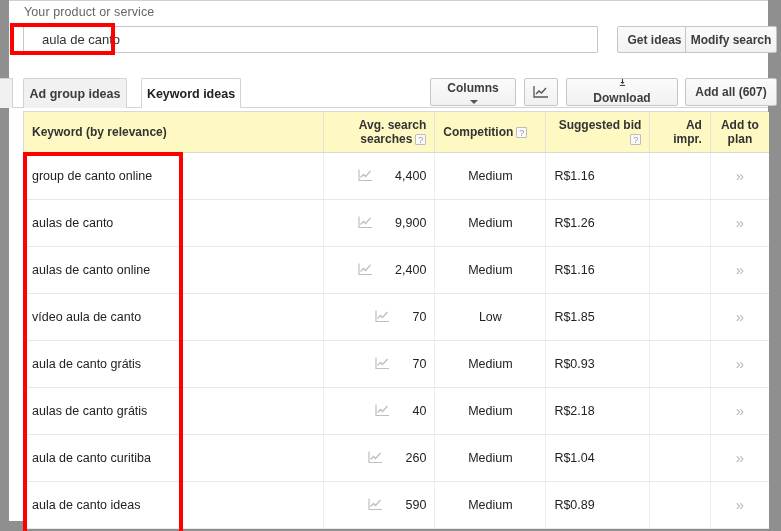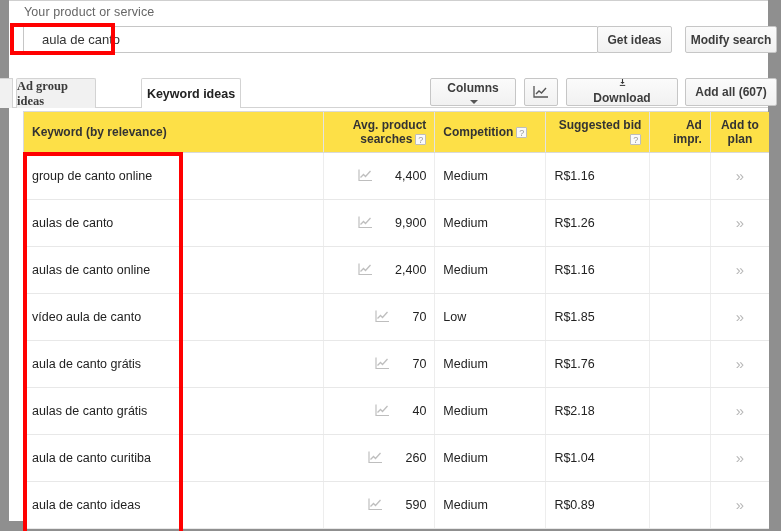--- a/index.html
+++ b/index.html
@@ -83,21 +83,21 @@
     font-family: "Liberation Sans", sans-serif;
     font-size: 12px;
     font-weight: bold;
     color: #3c3c3c;
     cursor: pointer;
     white-space: nowrap;
     user-select: none;
   }
   .btn-getideas {
     position: absolute;
-    left: 588px; top: 25px;
+    left: 608px; top: 25px;
     width: 75px;
   }
   .btn-modify {
     position: absolute;
     left: 676px; top: 25px;
     width: 92px;
   }
 
   
   .tabstrip {
@@ -135,21 +135,21 @@
     z-index: 3;
   }
   .tab-stub {
     position: absolute;
     left: -10px; top: 12px;
     width: 14px; height: 30px;
     border: 1px solid #d3d3d3;
     border-bottom: none;
     background: #f1f1f1;
   }
-  .tab-adgroup { left: 7px; width: 80px; font-family: Liberation Serif, serif; }
+  .tab-adgroup { left: 14px; width: 104px; }
   .tab-keyword { left: 132px; width: 100px; }
   .tab-active-cover {
     position: absolute;
     left: 133px; top: 41px;
     width: 98px; height: 2px;
     background: #ffffff;
     z-index: 4;
   }
 
   
@@ -192,21 +192,21 @@
     border: 1px solid #d9d9d9;
     border-bottom: none;
     background: #ffffff;
   }
   table.kw {
     border-collapse: collapse;
     width: 745px;
     table-layout: fixed;
   }
   table.kw thead th {
-    background: #fde047;
+    background: #fef9c3;
     border-right: 1px solid #e3e3e3;
     border-bottom: 1px solid #d9d9d9;
     font-size: 12px;
     font-weight: bold;
     color: #333333;
     height: 40px;
     padding: 0 8px;
     vertical-align: middle;
   }
   table.kw thead th:last-child { border-right: none; }
@@ -217,21 +217,21 @@
     font-size: 12.5px;
     color: #222222;
     padding: 0 8px;
     vertical-align: middle;
     background: #ffffff;
   }
   table.kw tbody td:last-child { border-right: none; }
 
   .col-kw      { width: 297px; text-align: left; }
   .col-avg     { width: 110px; text-align: right; }
-  .col-comp    { width: 110px; text-align: left; }
+  .col-comp    { width: 110px; text-align: center; }
   .col-bid     { width: 103px; text-align: left; }
   .col-impr    { width: 60px;  text-align: right; }
   .col-plan    { width: 58px;  text-align: center; }
 
   th.col-kw    { text-align: left; }
   th.col-avg   { text-align: right; }
   th.col-comp  { text-align: left; }
   th.col-bid   { text-align: right; }
   th.col-impr  { text-align: right; }
   th.col-plan  { text-align: center; }
@@ -330,21 +330,21 @@
 
   <div class="table-wrap">
     <table class="kw">
       <thead>
         <tr>
           <th class="col-kw">
             <span>Keyword (by relevance)</span>
           </th>
           <th class="col-avg">
             <div class="hdr-stack">
-              <div>Avg. product</div>
+              <div>Avg. search</div>
               <div>
                 <span>searches</span><span class="help">?</span>
               </div>
             </div>
           </th>
           <th class="col-comp">
             <span>Competition</span><span class="help">?</span>
           </th>
           <th class="col-bid">
             <div class="hdr-stack">
@@ -435,21 +435,21 @@
           <td class="col-avg">
             <div class="avg-cell">
               <svg class="trend-icon" width="15" height="13" viewBox="0 0 15 13">
                 <path d="M1 0.5 L1 11.5 L14 11.5" fill="none" stroke="#8a8a8a" stroke-width="1.2"></path>
                 <path d="M2.5 8.5 L5.5 5.5 L7.5 7.5 L12.5 2" fill="none" stroke="#8a8a8a" stroke-width="1.3"></path>
               </svg>
               <span>70</span>
             </div>
           </td>
           <td class="col-comp">Medium</td>
-          <td class="col-bid">R$1.76</td>
+          <td class="col-bid">R$0.93</td>
           <td class="col-impr"></td>
           <td class="col-plan"><span class="chev">»</span></td>
         </tr>
 
         <tr>
           <td class="col-kw">aulas de canto grátis</td>
           <td class="col-avg">
             <div class="avg-cell">
               <svg class="trend-icon" width="15" height="13" viewBox="0 0 15 13">
                 <path d="M1 0.5 L1 11.5 L14 11.5" fill="none" stroke="#8a8a8a" stroke-width="1.2"></path>

